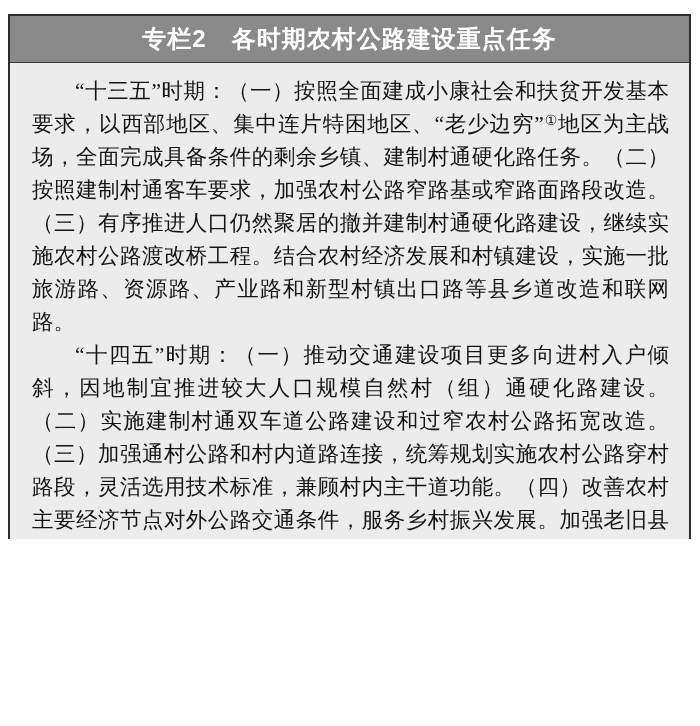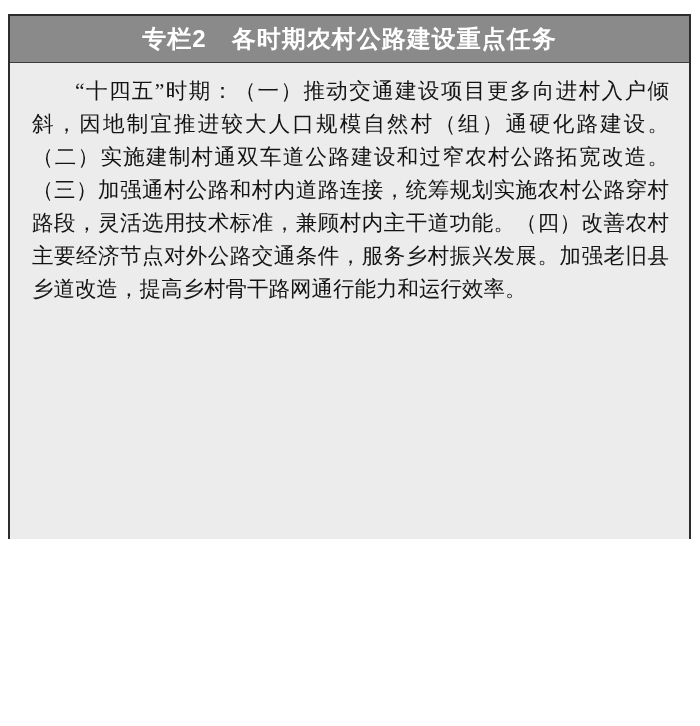--- a/index.html
+++ b/index.html
@@ -71,19 +71,20 @@
 </style>
 </head>
 <body>
 
 <div class="page">
   <div class="panel">
     <div class="panel-header">
       <span>专栏2　各时期农村公路建设重点任务</span>
     </div>
     <div class="panel-body">
+      <p class="para"><span>“十三五”时期：（一）按照全面建成小康社会和扶贫开发基本要求，以西部地区、集中连片特困地区、“老少边穷”</span><sup class="fnref">①</sup><span>地区为主战场，全面完成具备条件的剩余乡镇、建制村通硬化路任务。（二）按照建制村通客车要求，加强农村公路窄路基或窄路面路段改造。（三）有序推进人口仍然聚居的撤并建制村通硬化路建设，继续实施农村公路渡改桥工程。结合农村经济发展和村镇建设，实施一批旅游路、资源路、产业路和新型村镇出口路等县乡道改造和联网路。</span></p>
       <p class="para">“十四五”时期：（一）推动交通建设项目更多向进村入户倾斜，因地制宜推进较大人口规模自然村（组）通硬化路建设。（二）实施建制村通双车道公路建设和过窄农村公路拓宽改造。（三）加强通村公路和村内道路连接，统筹规划实施农村公路穿村路段，灵活选用技术标准，兼顾村内主干道功能。（四）改善农村主要经济节点对外公路交通条件，服务乡村振兴发展。加强老旧县乡道改造，提高乡村骨干路网通行能力和运行效率。</p>
     </div>
   </div>
   <div class="footnote">
     <span class="fn-marker">①</span><span class="fn-text">“老少边穷”是指革命老区、民族地区、边疆地区、贫困地区。</span>
   </div>
 </div>
 
 </body></html>

